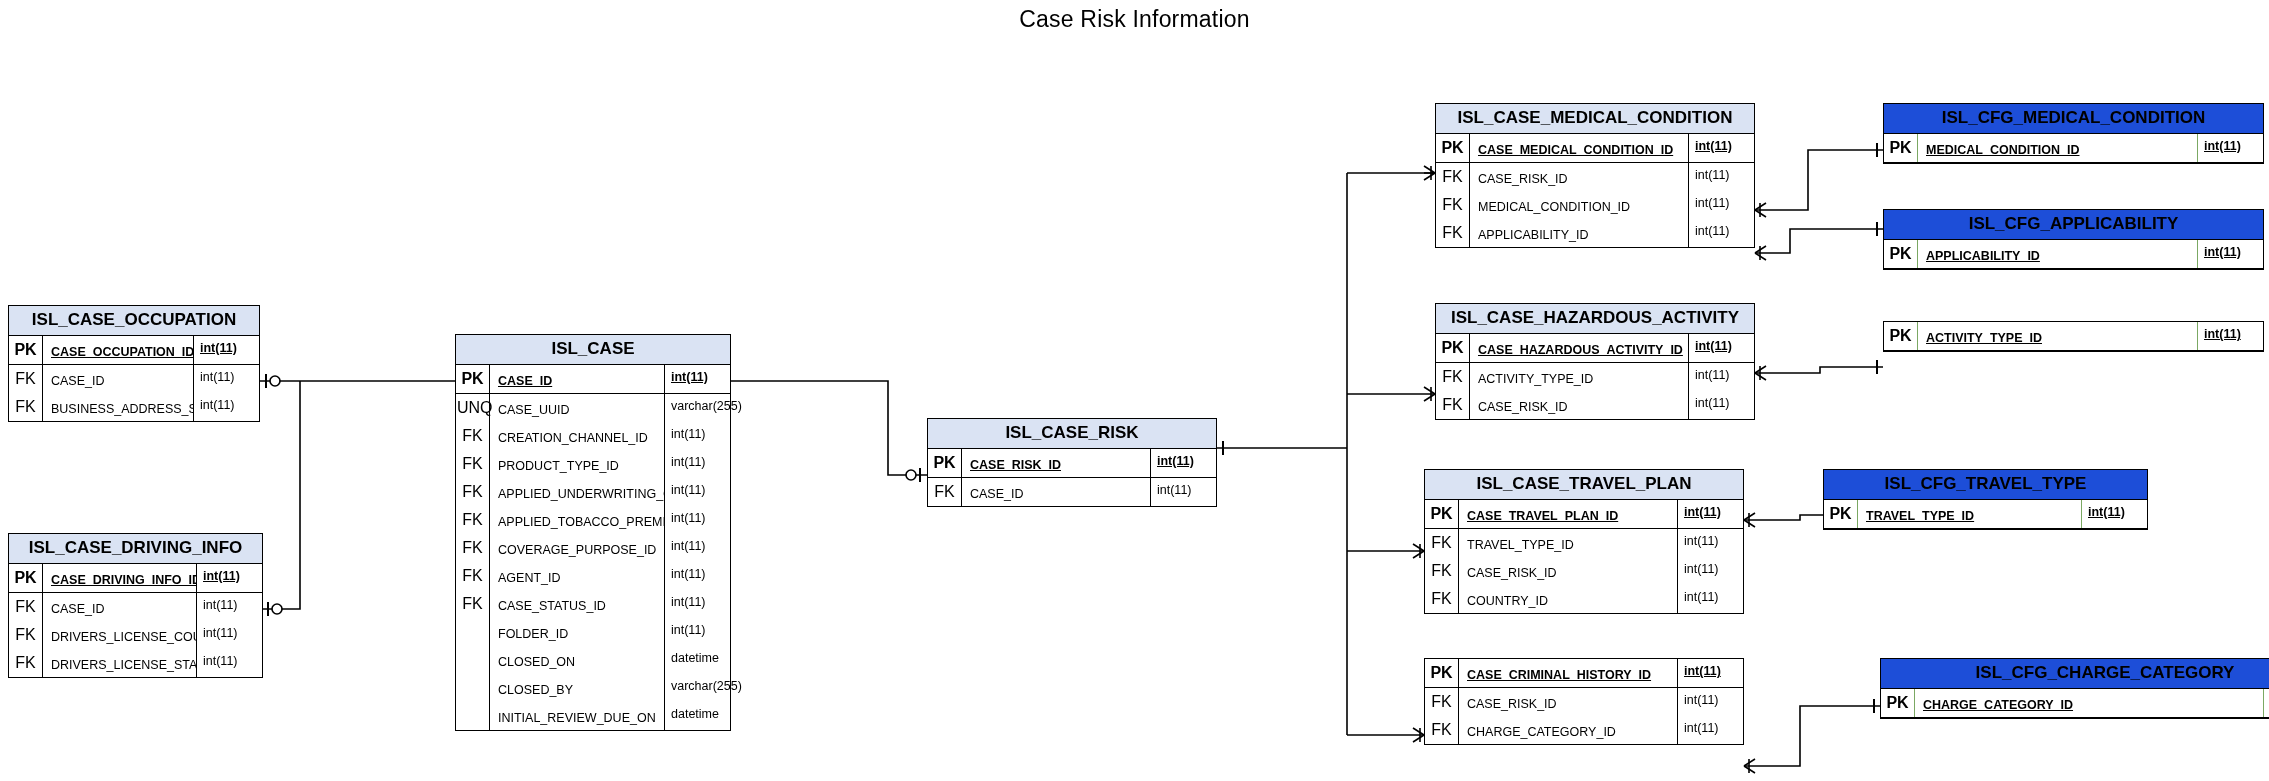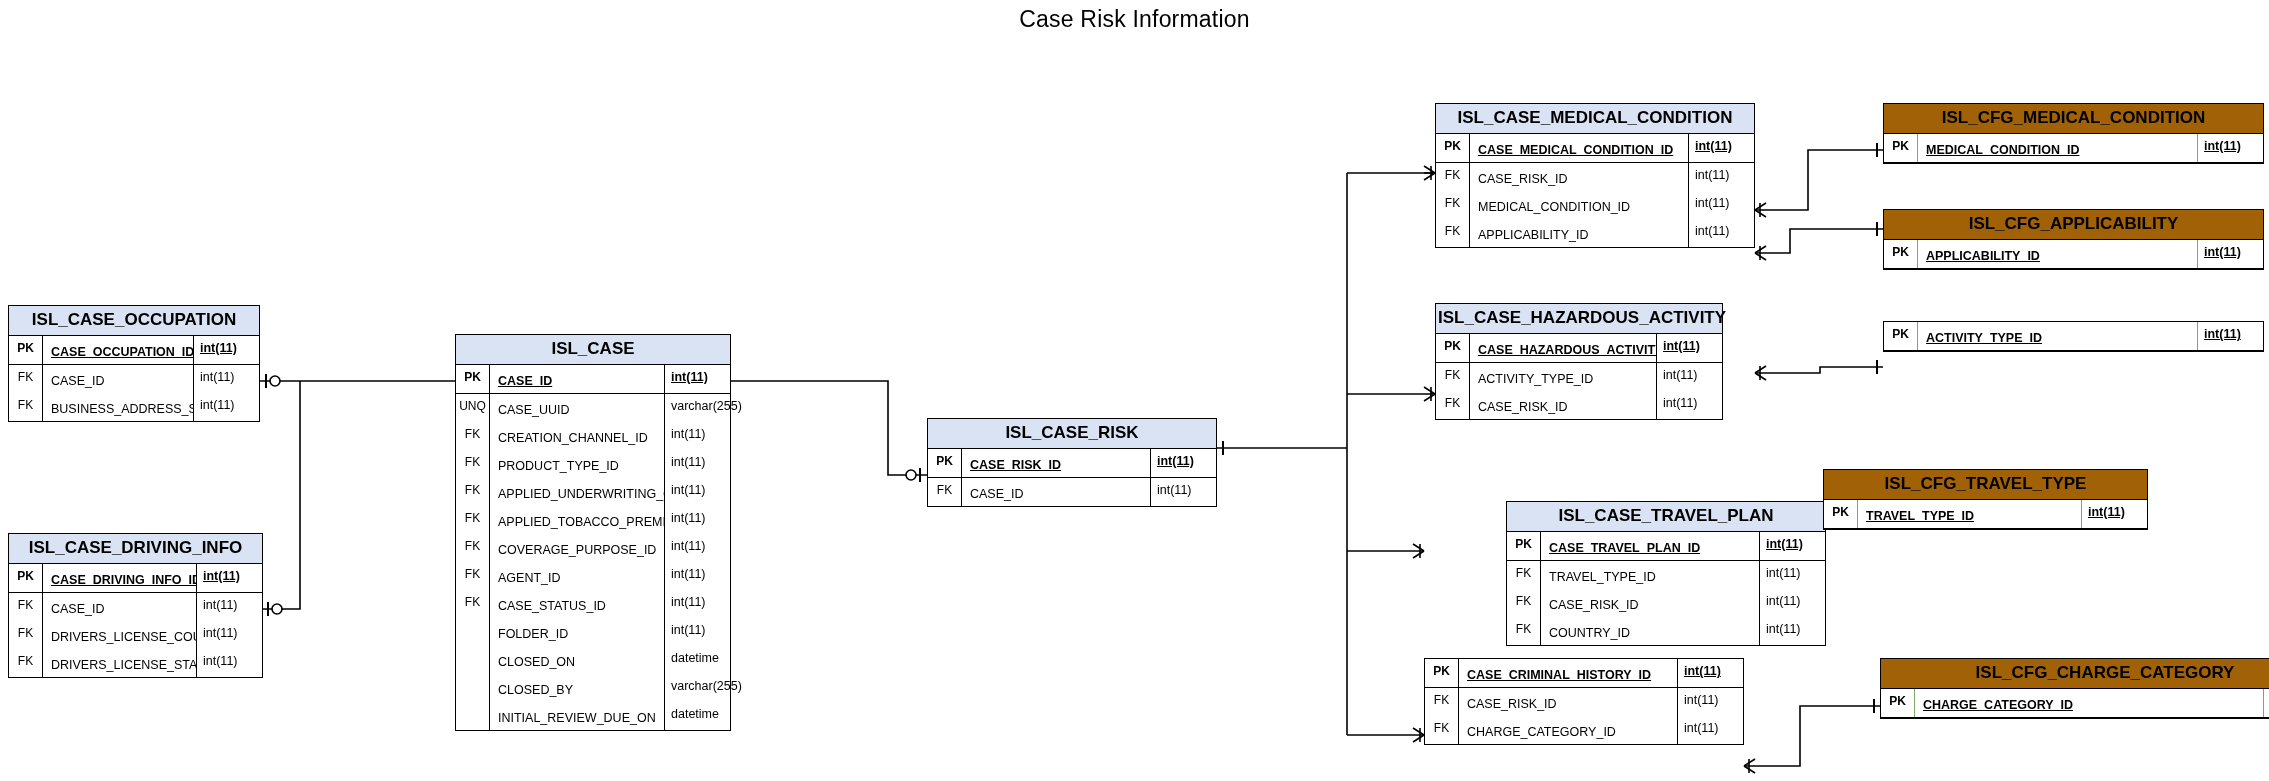--- a/index.html
+++ b/index.html
@@ -45,38 +45,38 @@
   .entity .ent-header {
     text-align: center;
     font-weight: bold;
     font-size: 17px;
     padding: 5px 2px 5px 2px;
     border-bottom: 1.5px solid #000000;
     box-sizing: border-box;
     line-height: 1.1;
   }
   .entity.blue .ent-header { background: #dae3f3; }
-  .entity.green .ent-header { background: #a16207; }
+  .entity.green .ent-header { background: #1d4ed8; }
   .entity.green { border-color: #000; }
 
   .ent-row {
     display: flex;
     align-items: stretch;
     box-sizing: border-box;
     font-size: 12.5px;
   }
   .ent-row.pk-row { border-bottom: 1.5px solid #000000; }
   .ent-row .c-key {
     width: 34px;
     min-width: 34px;
     text-align: center;
     padding: 5px 1px;
     box-sizing: border-box;
     border-right: 1.5px solid #000000;
-    font-size: 12px;
+    font-size: 16px;
   }
   .entity.green .c-key { border-right-color: #7ba863; }
   .entity.green .ent-row.pk-row { border-bottom-color: #000; }
   .ent-row .c-name {
     flex: 1 1 auto;
     padding: 9px 6px 5px 8px;
     box-sizing: border-box;
     white-space: nowrap;
     overflow: hidden;
   }
@@ -324,21 +324,21 @@
       </div>
     </div>
     <div class="entity green" style="left: 1883px; top: 209px; width: 381px;">
       <div class="ent-header">ISL_CFG_APPLICABILITY</div>
       <div class="ent-row pk-row">
         <div class="c-key">PK</div>
         <div class="c-name">APPLICABILITY_ID</div>
         <div class="c-type">int(11)</div>
       </div>
     </div>
-    <div class="entity blue" style="left: 1435px; top: 303px; width: 288px;">
+    <div class="entity blue" style="left: 1435px; top: 303px; width: 320px;">
       <div class="ent-header">ISL_CASE_HAZARDOUS_ACTIVITY</div>
       <div class="ent-row pk-row">
         <div class="c-key">PK</div>
         <div class="c-name">CASE_HAZARDOUS_ACTIVITY_ID</div>
         <div class="c-type">int(11)</div>
       </div>
       <div class="ent-row">
         <div class="c-key">FK</div>
         <div class="c-name">ACTIVITY_TYPE_ID</div>
         <div class="c-type">int(11)</div>
@@ -349,21 +349,21 @@
         <div class="c-type">int(11)</div>
       </div>
     </div>
     <div class="entity green" style="left: 1883px; top: 321px; width: 381px;">
       <div class="ent-row pk-row">
         <div class="c-key">PK</div>
         <div class="c-name">ACTIVITY_TYPE_ID</div>
         <div class="c-type">int(11)</div>
       </div>
     </div>
-    <div class="entity blue" style="left: 1506px; top: 469px; width: 320px; margin-top: 32px;">
+    <div class="entity blue" style="left: 1424px; top: 469px; width: 320px;">
       <div class="ent-header">ISL_CASE_TRAVEL_PLAN</div>
       <div class="ent-row pk-row">
         <div class="c-key">PK</div>
         <div class="c-name">CASE_TRAVEL_PLAN_ID</div>
         <div class="c-type">int(11)</div>
       </div>
       <div class="ent-row">
         <div class="c-key">FK</div>
         <div class="c-name">TRAVEL_TYPE_ID</div>
         <div class="c-type">int(11)</div>

